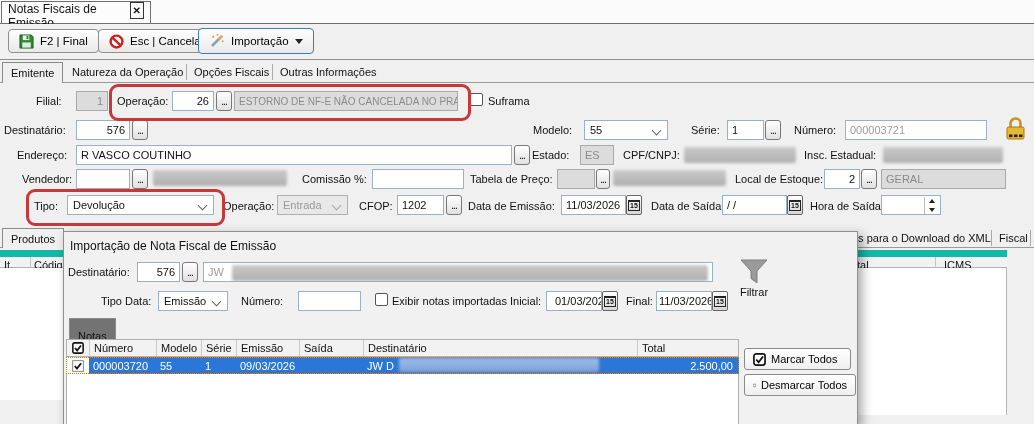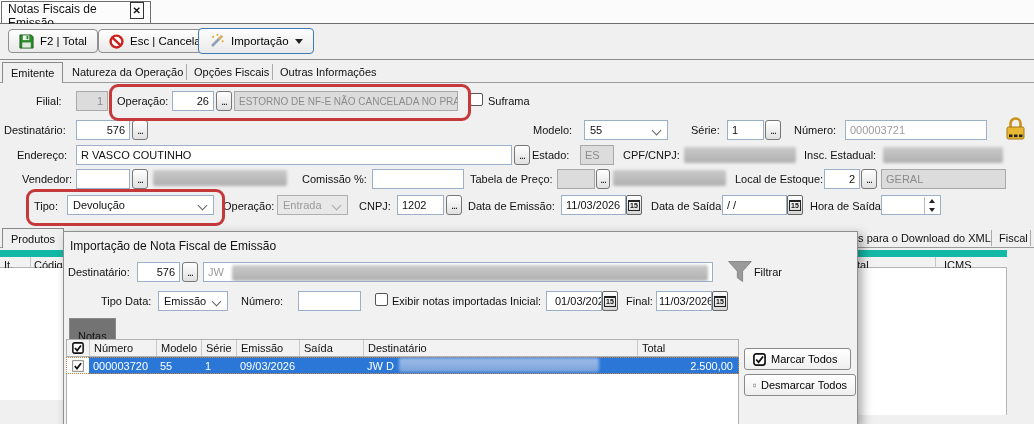--- a/index.html
+++ b/index.html
@@ -60,21 +60,21 @@
   </div>
 
   <div style="position:absolute;left:0;top:24px;width:1034px;height:35px;background:#f0f0f0;border-bottom:1px solid #8d8d8d"></div>
   <button class="btn" style="left:8px;top:29px">
     <svg width="15" height="15" viewBox="0 0 16 16">
         <path d="M1 1h12l2 2v12H1z" fill="#2c8a2c" stroke="#1c5c1c"></path>
         <rect x="4" y="1.5" width="7" height="5" fill="#eef4ee"></rect>
         <rect x="8" y="2" width="2" height="3.5" fill="#2c8a2c"></rect>
         <rect x="3.5" y="9" width="9" height="5.5" fill="#e2eae2"></rect>
       </svg>
-    <span>F2 | Total</span>
+    <span>F2 | Final</span>
   </button>
   <button class="btn" style="left:98px;top:29px">
     <svg width="15" height="15" viewBox="0 0 16 16">
         <circle cx="8" cy="8" r="6.3" fill="#fff" stroke="#cc2222" stroke-width="2.6"></circle>
         <line x1="3.6" y1="3.9" x2="12.4" y2="12.1" stroke="#cc2222" stroke-width="2.6"></line>
       </svg>
     <span>Esc | Cancelar</span>
   </button>
   <button class="btn" style="left:198px;top:28px;border-color:#3f7cb6;height:26px">
     <svg width="16" height="16" viewBox="0 0 16 16">
@@ -178,21 +178,21 @@
   <span class="lbl" style="left:34px;top:200px">Tipo:</span>
   <div class="sel" style="left:67px;top:195px;width:147px">
       <span>Devolução</span>
       <span class="chev"></span>
     </div>
   <span class="lbl" style="left:223px;top:200px">Operação:</span>
   <div class="sel dis" style="left:277px;top:195px;width:71px">
       <span>Entrada</span>
       <span class="chev"></span>
     </div>
-  <span class="lbl" style="left:359px;top:200px">CNPJ:</span>
+  <span class="lbl" style="left:359px;top:200px">CFOP:</span>
   <div class="inp" style="left:397px;top:195px;width:47px">
       <span>1202</span>
     </div>
   <button class="dots" style="left:446px;top:195px">...</button>
   <span class="lbl" style="left:468px;top:200px">Data de Emissão:</span>
   <div class="inp" style="left:561px;top:195px;width:65px">
       <span>11/03/2026</span>
     </div>
   <span class="cal" style="left:626px;top:195px">
       <b>15</b>
@@ -269,21 +269,21 @@
         <b>15</b>
       </span>
     <span class="lbl" style="left:562px;top:63px">Final:</span>
     <div class="inp" style="left:592px;top:59px;width:56px;padding:0 2px">
         <span>11/03/2026</span>
       </div>
     <span class="cal" style="left:648px;top:59px">
         <b>15</b>
       </span>
 
-    <div style="position:absolute;left:662px;top:26px;width:56px;display:flex;flex-direction:row;align-items:center;cursor:pointer">
+    <div style="position:absolute;left:662px;top:26px;width:56px;display:flex;flex-direction:column;align-items:center;cursor:pointer">
       <svg width="32" height="28" viewBox="0 0 32 28">
         <path d="M3 2h26L19 13v12l-6-4.5V13z" fill="#9a9a9a" stroke="#7f7f7f"></path>
       </svg>
       <span>Filtrar</span>
     </div>
 
     <div class="tab-active" style="left:5px;top:86px;height:34px;background:#737373">
       <span>Notas</span>
     </div>
 

